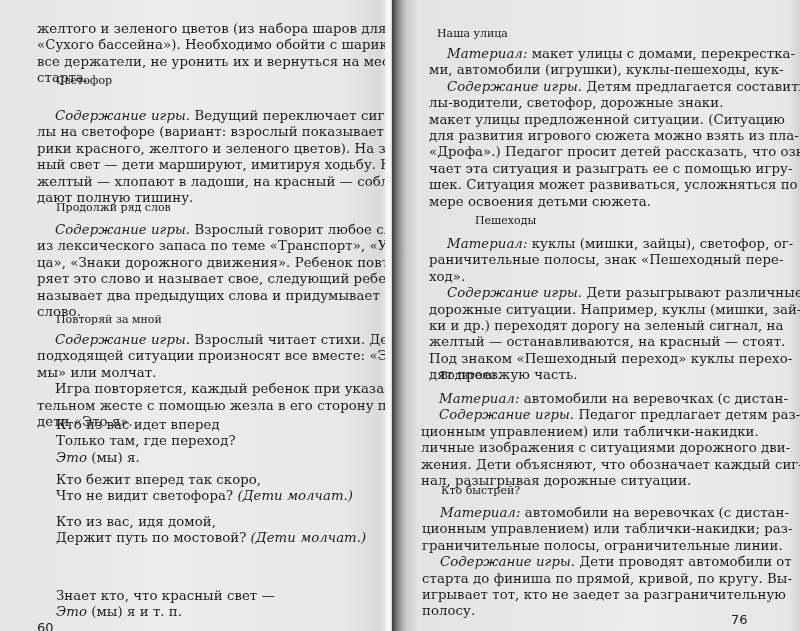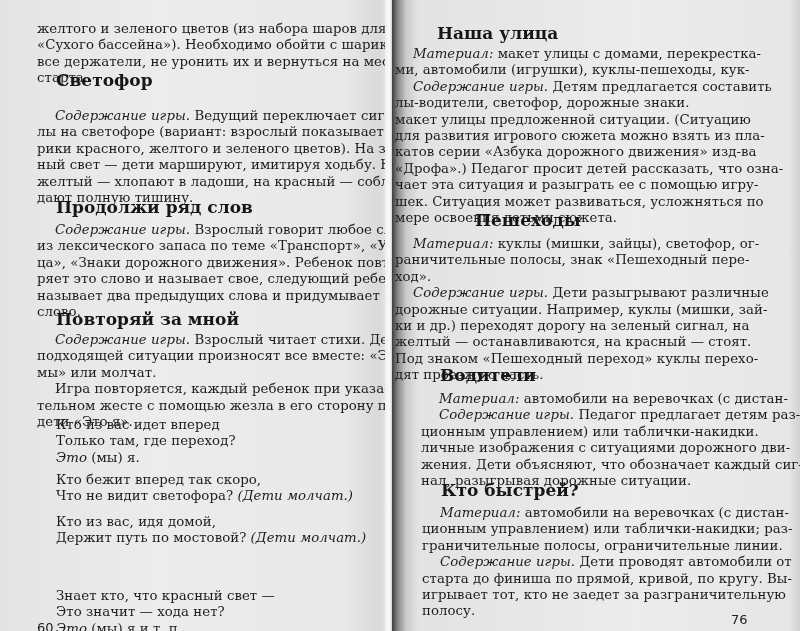--- a/index.html
+++ b/index.html
@@ -31,31 +31,31 @@
   .line {
     display: block; white-space: nowrap;
     font-size: 13.3px; line-height: 16.4px; height: 16.4px;
     text-align: justify; text-align-last: justify;
     letter-spacing: 0.05px;
   }
   .line.last { text-align-last: left; }
   .line.indent { padding-left: 18px; }
   .heading {
     position: absolute; white-space: nowrap;
-    font-weight: bold; font-size: 17px; line-height: 17px;
+    font-weight: normal; font-size: 11px; line-height: 17px;
     color: #161616;
   }
   .verse .line { text-align: right; text-align-last: left; }
   em, .it { font-style: italic; }
   .pageno {
     position: absolute; font-family: "DejaVu Sans", "Liberation Sans", sans-serif;
     font-size: 13px; color: #222;
   }
   .left-text { left: 37px; width: 325px; }
-  .right-text { left: 395px; width: 326px; }
+  .right-text { left: 429px; width: 326px; }
 </style>
 </head>
 <body>
 
 <div class="spread">
 
   <div class="page page-left">
 
     <div class="block left-text" style="top:21px;">
       <span class="line">желтого и зеленого цветов (из набора шаров для</span>
@@ -105,42 +105,40 @@
       <span class="line"><span>Что не видит светофора? </span><em>(Дети молчат.)</em></span>
     </div>
 
     <div class="block verse" style="left:56px; top:514px;">
       <span class="line">Кто из вас, идя домой,</span>
       <span class="line"><span>Держит путь по мостовой? </span><em>(Дети молчат.)</em></span>
     </div>
 
     <div class="block verse" style="left:56px; top:557px;margin-top:31px;">
       <span class="line">Знает кто, что красный свет —</span>
-      <span class="line">Это значит — хода нет?</span>
       <span class="line"><em>Это</em><span> (мы) я и т. п.</span></span>
     </div>
 
     <div class="pageno" style="left:37px; top:620px;">60</div>
   </div>
 
   <div class="gutter-edge"></div>
 
   <div class="page page-right">
     <div class="right-edge"></div>
   </div>
 
   <div class="heading" style="left:437px; top:25px;">Наша улица</div>
   <div class="block right-text" style="top:46px;">
     <span class="line indent"><em>Материал:</em><span> макет улицы с домами, перекрестка-</span></span>
     <span class="line">ми, автомобили (игрушки), куклы-пешеходы, кук-</span>
     <span class="line indent"><em>Содержание игры.</em><span> Детям предлагается составить</span></span>
     <span class="line last">лы-водители, светофор, дорожные знаки.</span>
     <span class="line">макет улицы предложенной ситуации. (Ситуацию</span>
     <span class="line">для развития игрового сюжета можно взять из пла-</span>
-    <span class="line">катов серии «Азбука дорожного движения» изд-ва</span>
     <span class="line">«Дрофа».) Педагог просит детей рассказать, что озна-</span>
     <span class="line">чает эта ситуация и разыграть ее с помощью игру-</span>
     <span class="line">шек. Ситуация может развиваться, усложняться по</span>
     <span class="line last">мере освоения детьми сюжета.</span>
   </div>
 
   <div class="heading" style="left:437px; top:212px;margin-left:38px;">Пешеходы</div>
   <div class="block right-text" style="top:236px;">
     <span class="line indent"><em>Материал:</em><span> куклы (мишки, зайцы), светофор, ог-</span></span>
     <span class="line">раничительные полосы, знак «Пешеходный пере-</span>

